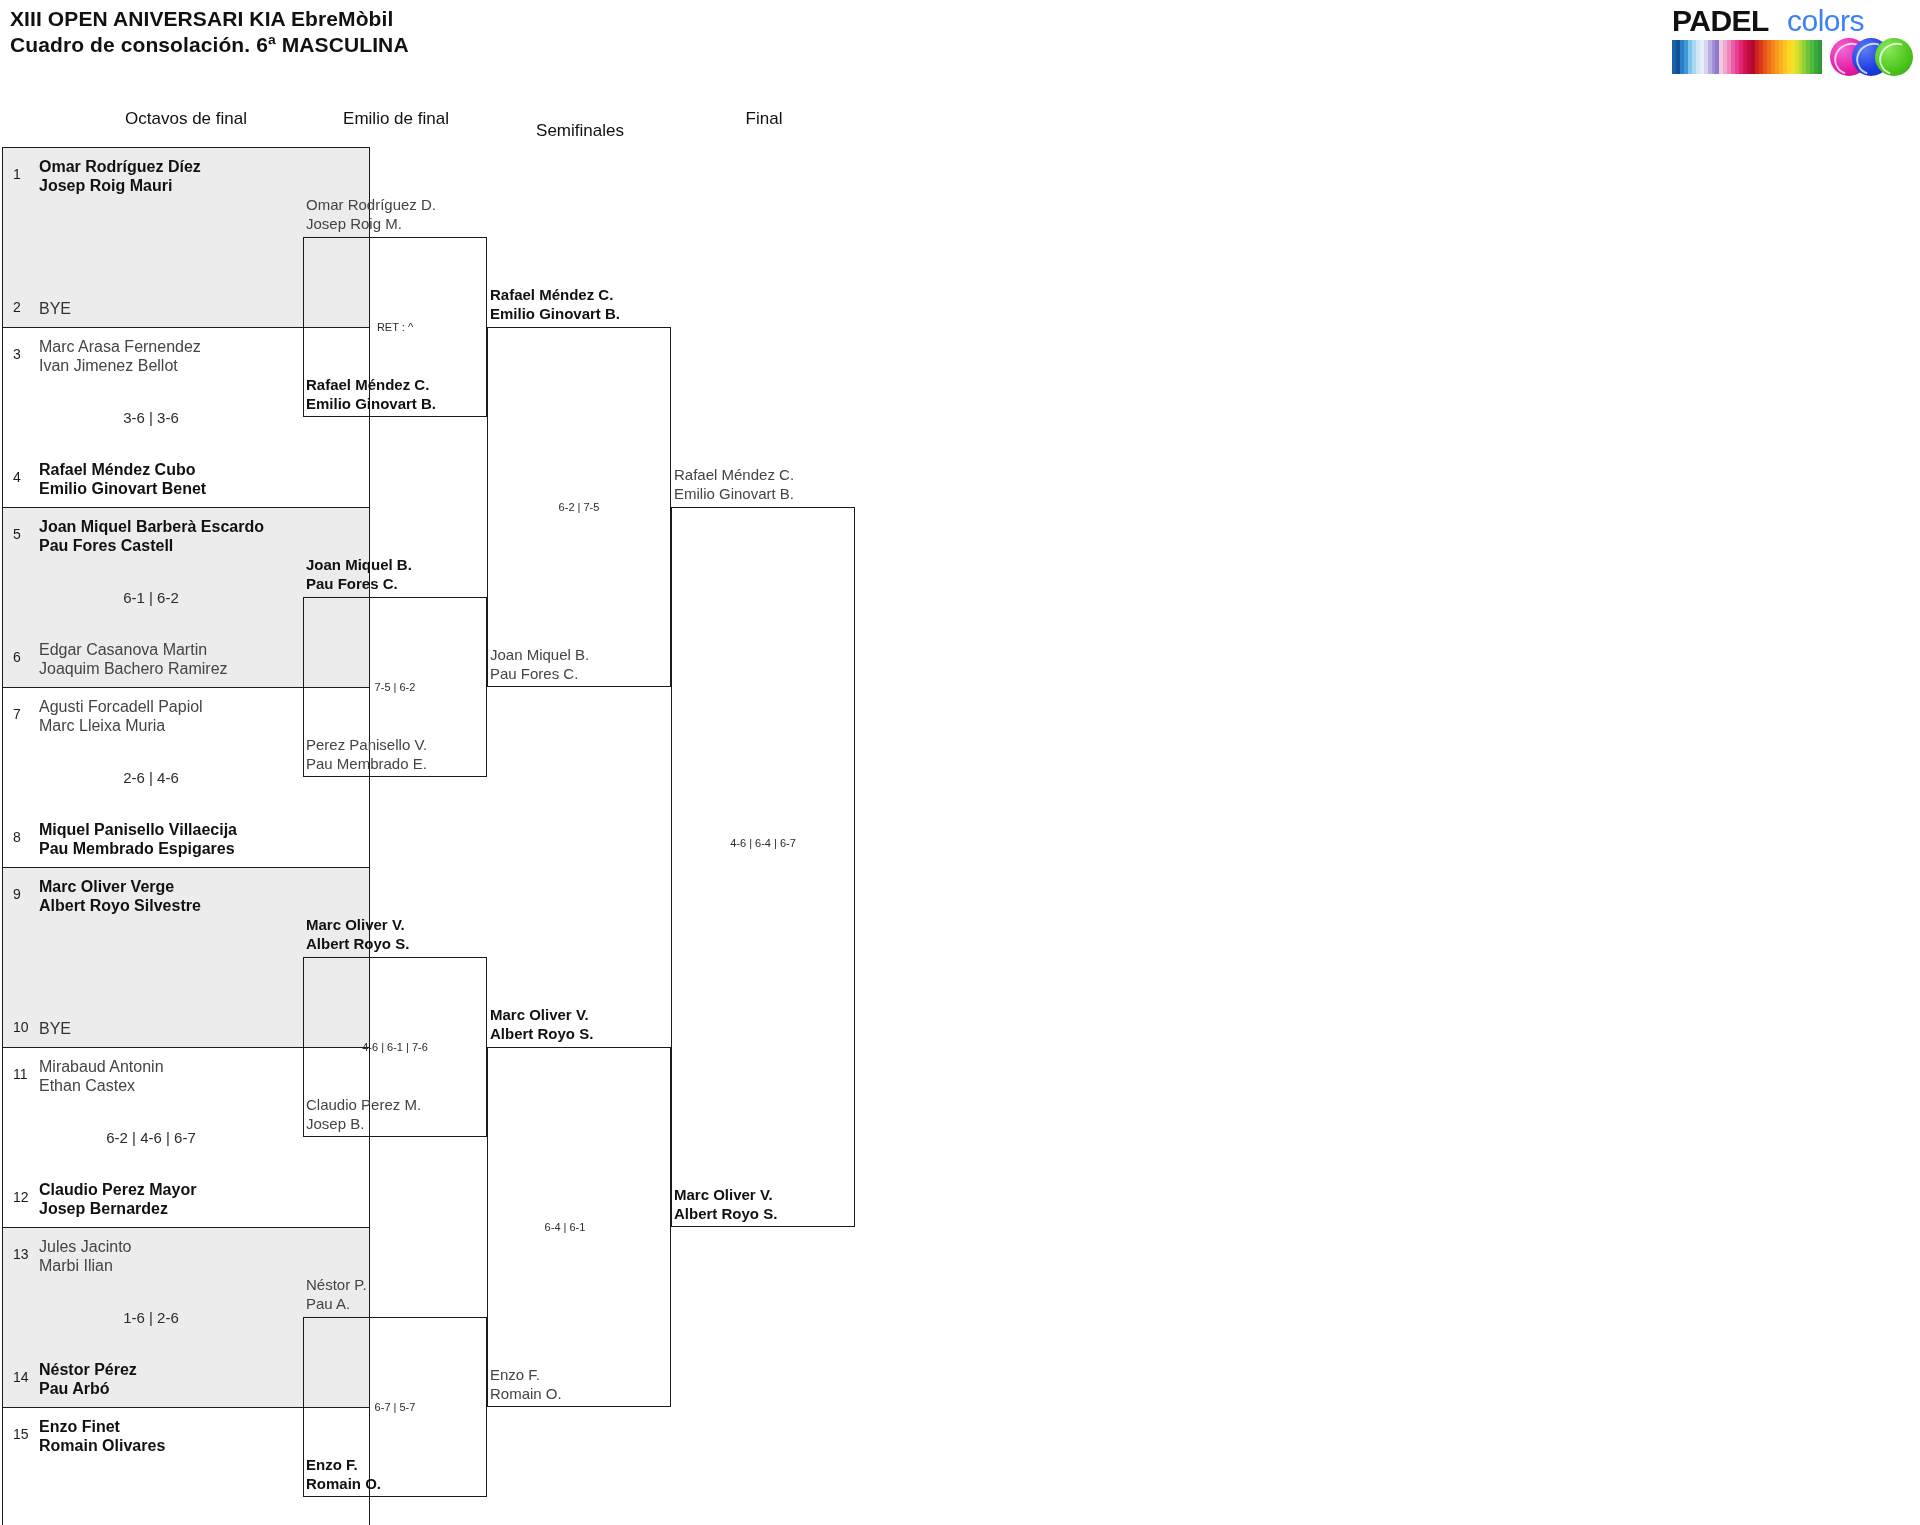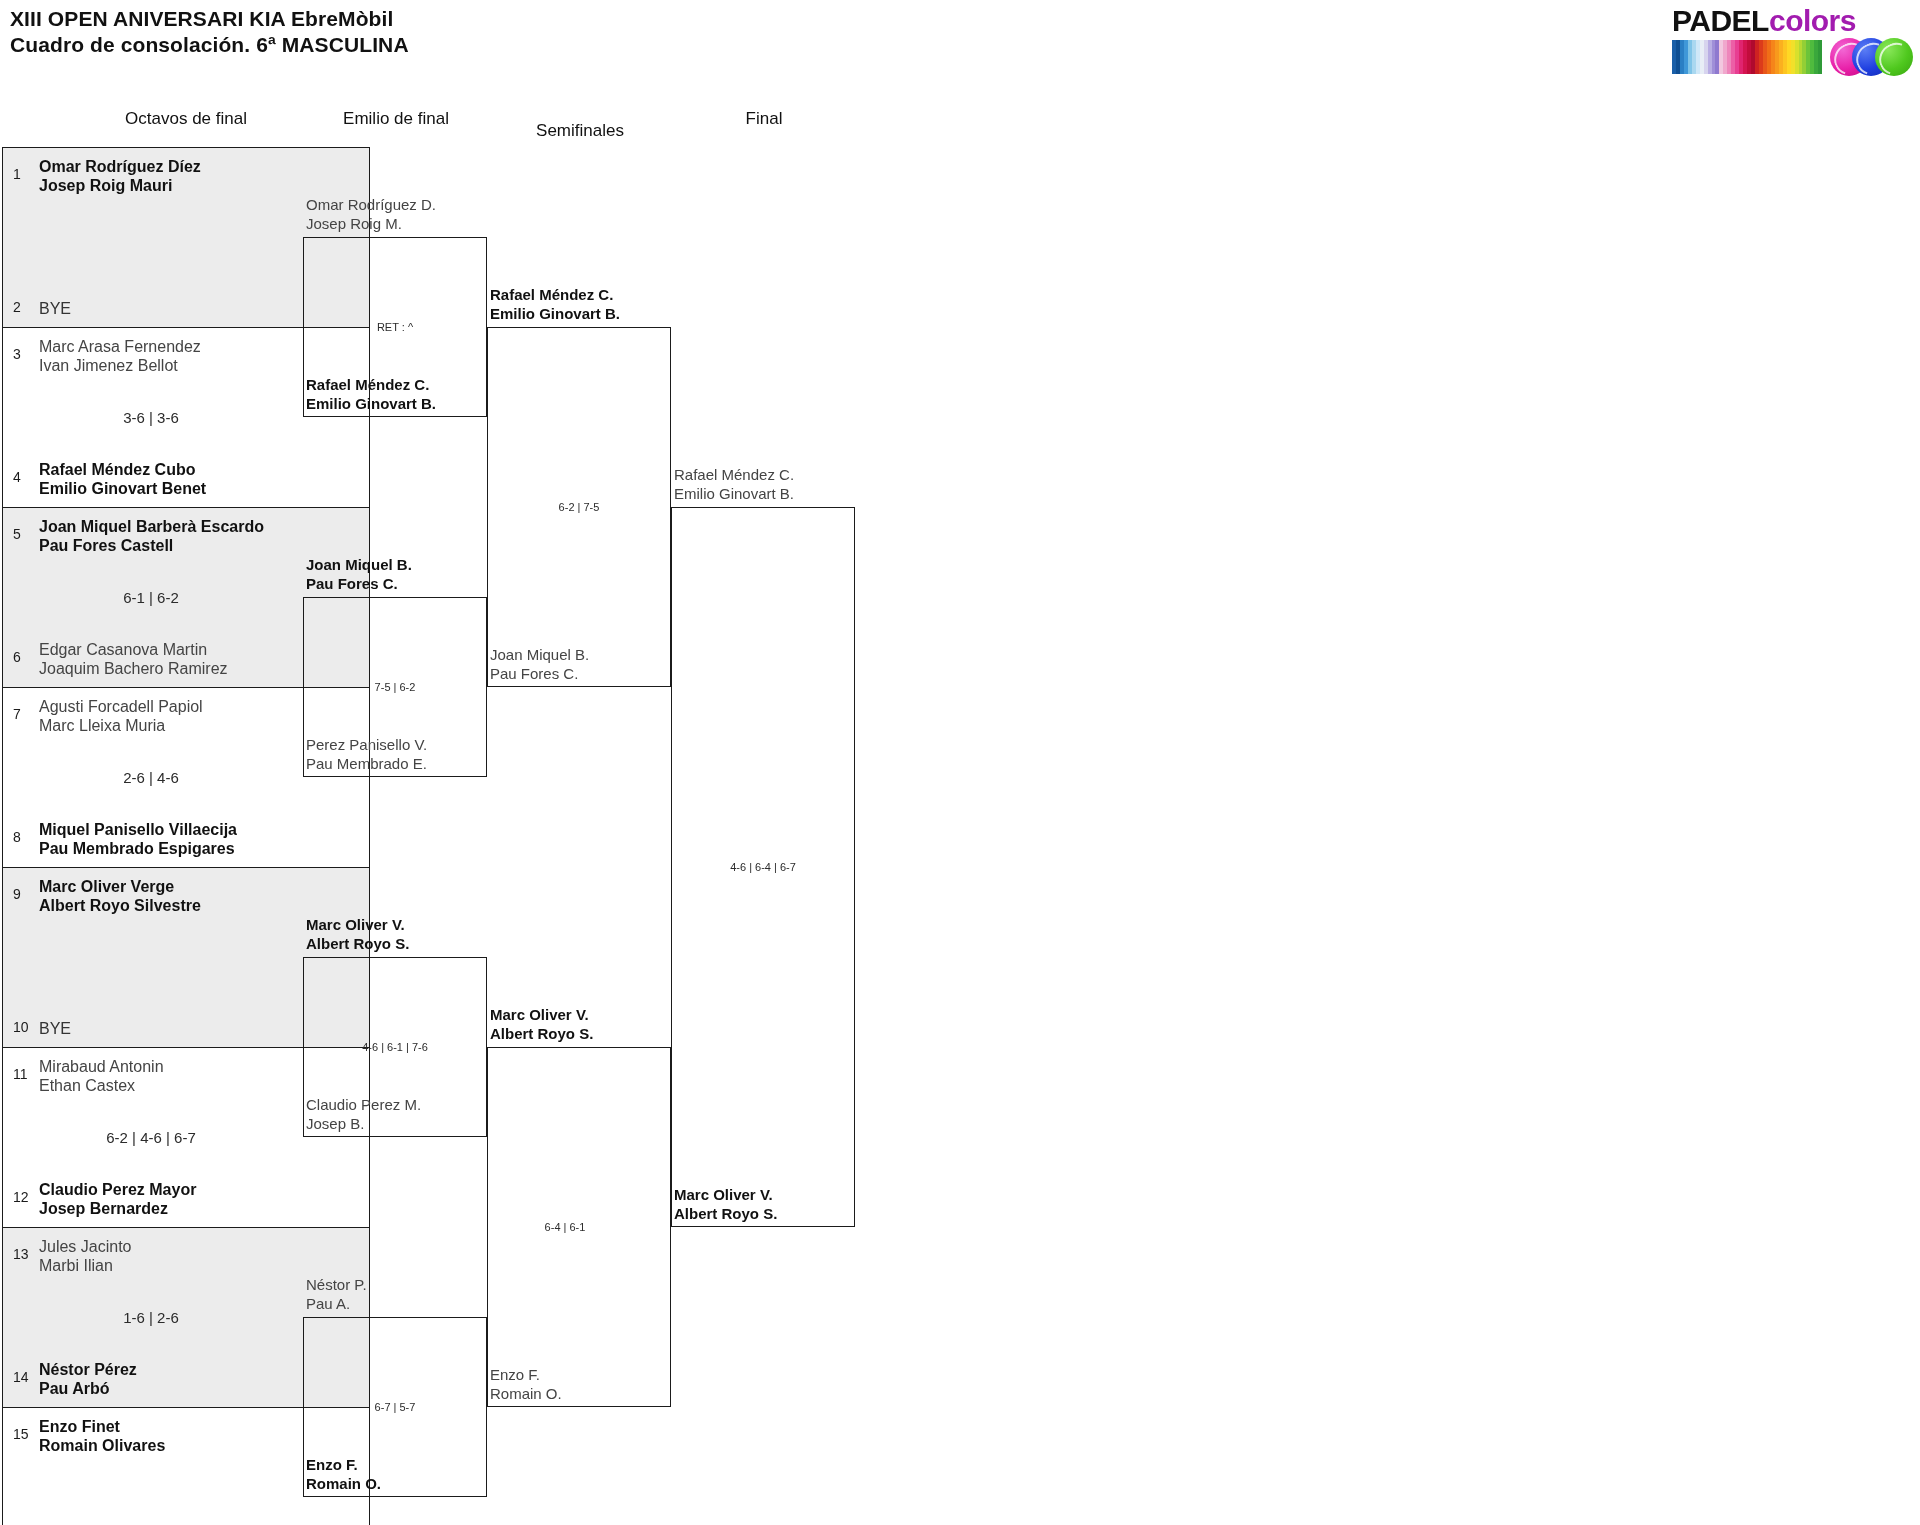--- a/index.html
+++ b/index.html
@@ -35,21 +35,21 @@
   }
   #logo-wordmark {
     position: absolute; left: 0; top: 0;
     width: 240px; height: 34px;
     white-space: nowrap;
     font-size: 30px;
     line-height: 34px;
     text-align: left;
   }
   #logo-padel { font-weight: bold; color: #111; letter-spacing: -0.5px; }
-  #logo-colors { color: #a21caf; letter-spacing: -0.5px; margin-left: 0; font-weight: bold; }
+  #logo-colors { color: #3b82f6; letter-spacing: -0.5px; margin-left: 18px; }
   #logo-stripes {
     position: absolute; left: 0px; top: 36px;
     width: 150px; height: 34px;
     display: flex;
   }
   #logo-stripes i { display: block; height: 100%; flex: 1 1 auto; }
   #logo-balls {
     position: absolute; left: 158px; top: 34px;
     width: 84px; height: 38px;
   }
@@ -408,16 +408,16 @@
       <div class="rscore" style="left: 487px; width: 156px; top: 1218px;">6-4 | 6-1</div>
       <div class="pairbox" style="left: 671px; top: 507px; width: 184px; height: 720px;"></div>
       <div class="rname" style="left: 674px; top: 465px;">
         <div>Rafael Méndez C.</div>
         <div>Emilio Ginovart B.</div>
       </div>
       <div class="rname win" style="left: 674px; top: 1185px;">
         <div>Marc Oliver V.</div>
         <div>Albert Royo S.</div>
       </div>
-      <div class="rscore" style="left: 671px; width: 184px; top: 858px;">4-6 | 6-4 | 6-7</div>
+      <div class="rscore" style="left: 671px; width: 184px; top: 834px;">4-6 | 6-4 | 6-7</div>
     </div>
 
 </div>
 
 </body></html>

